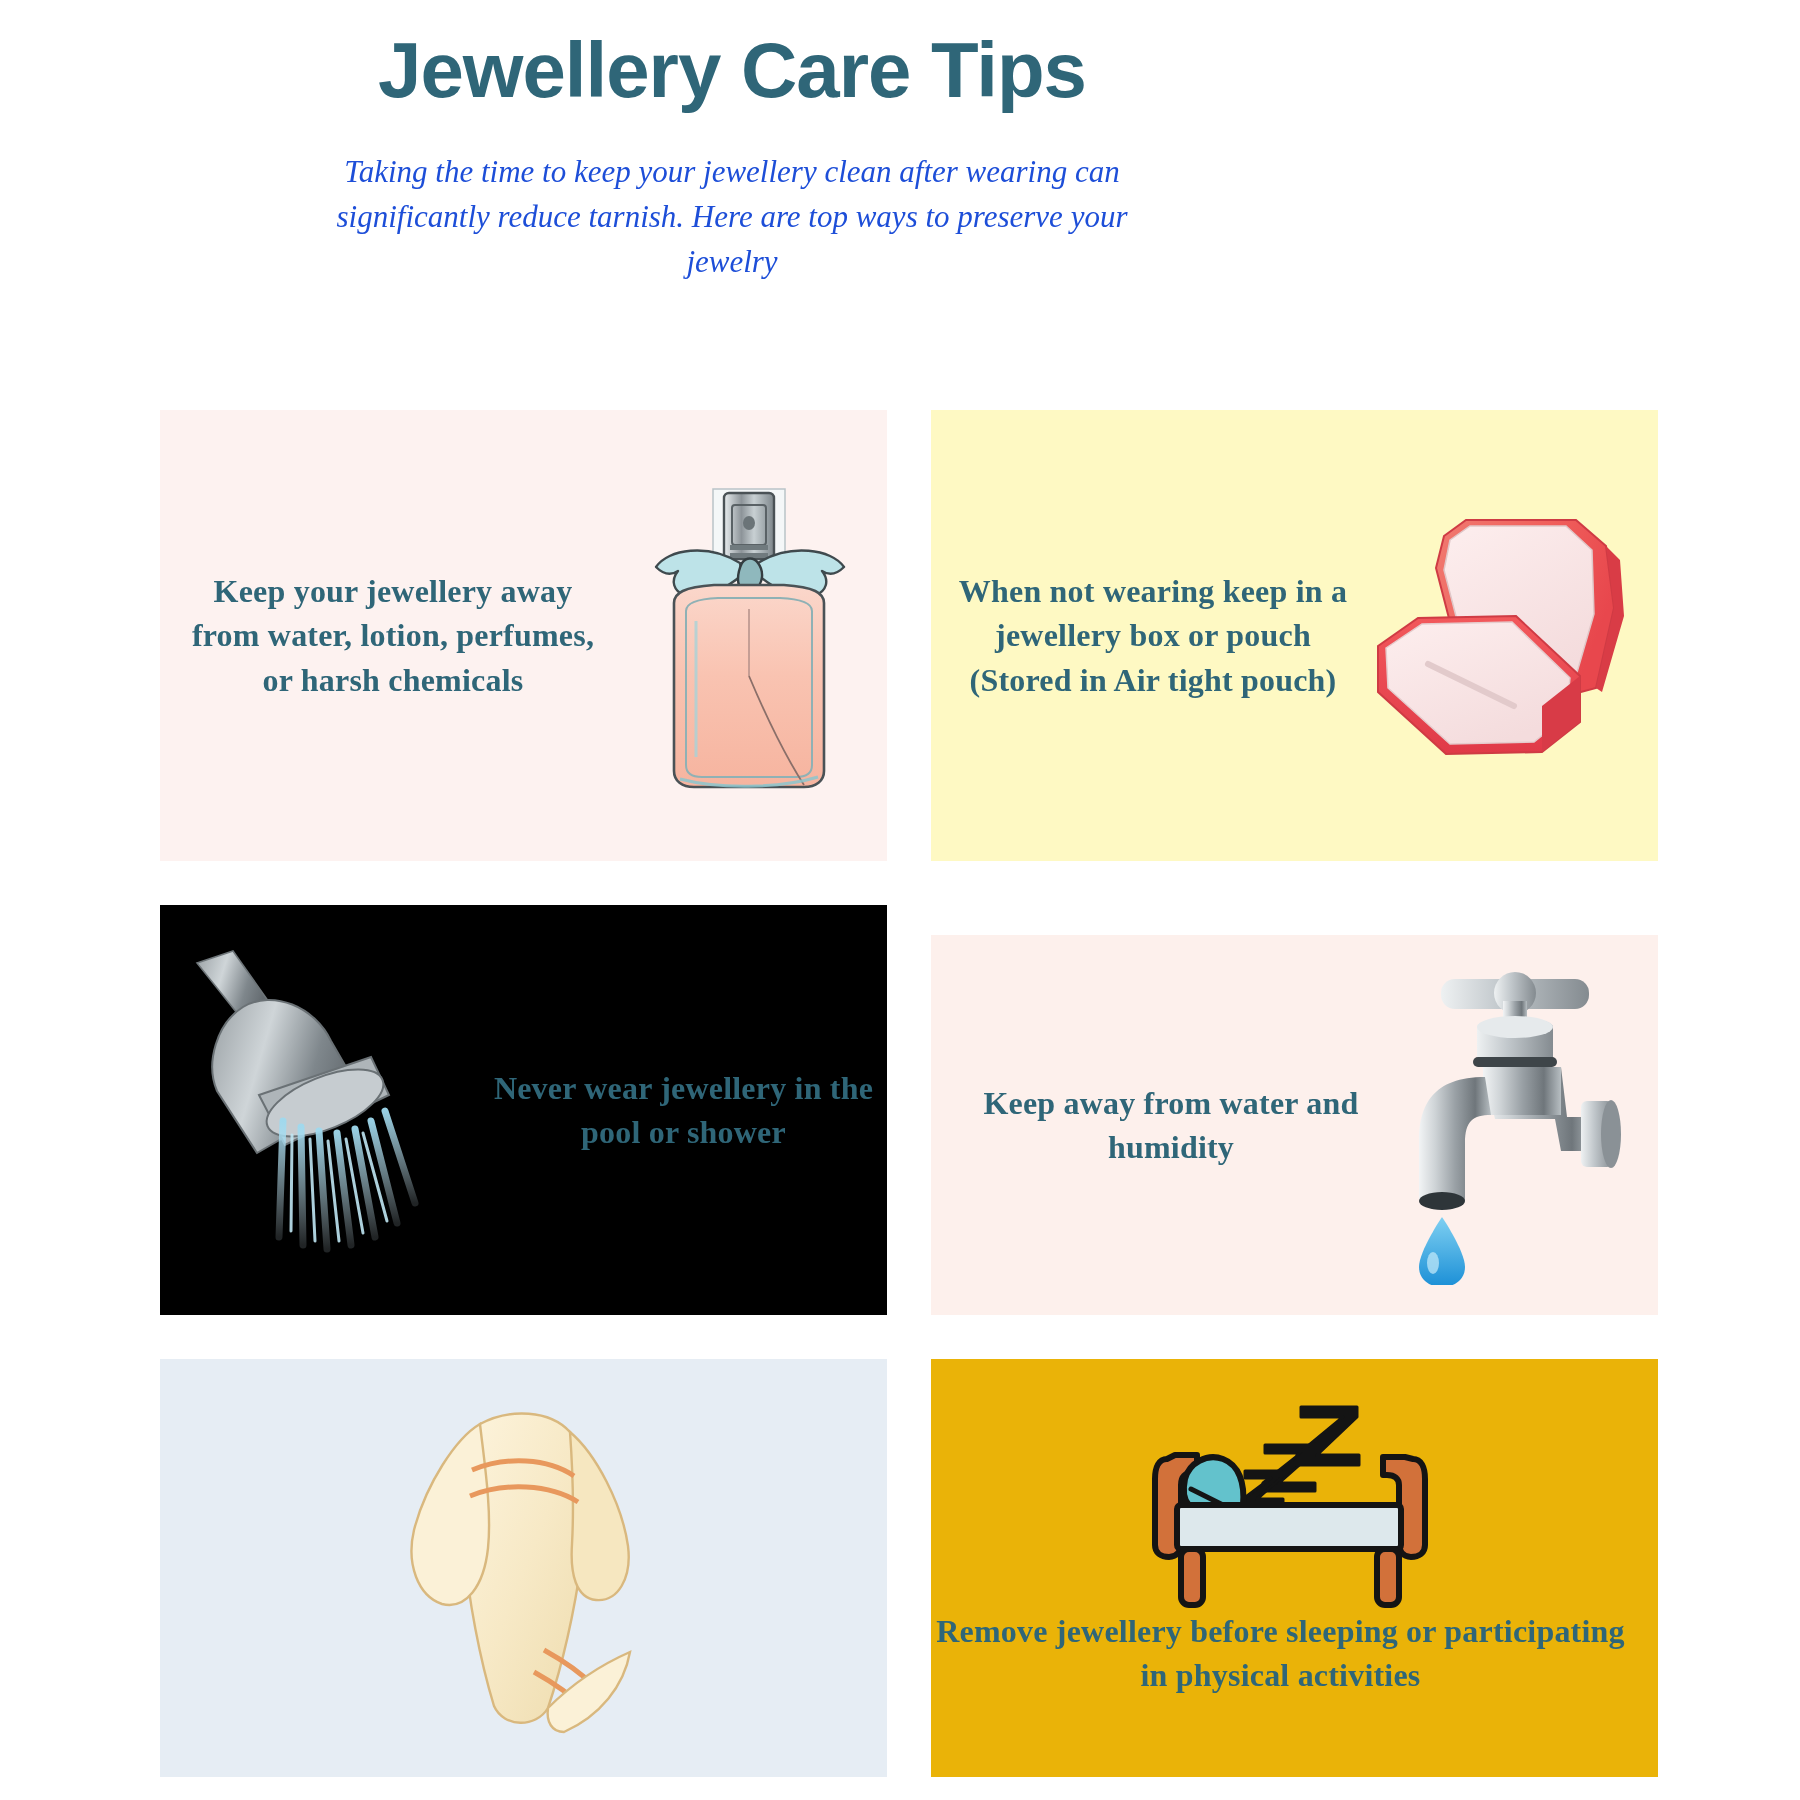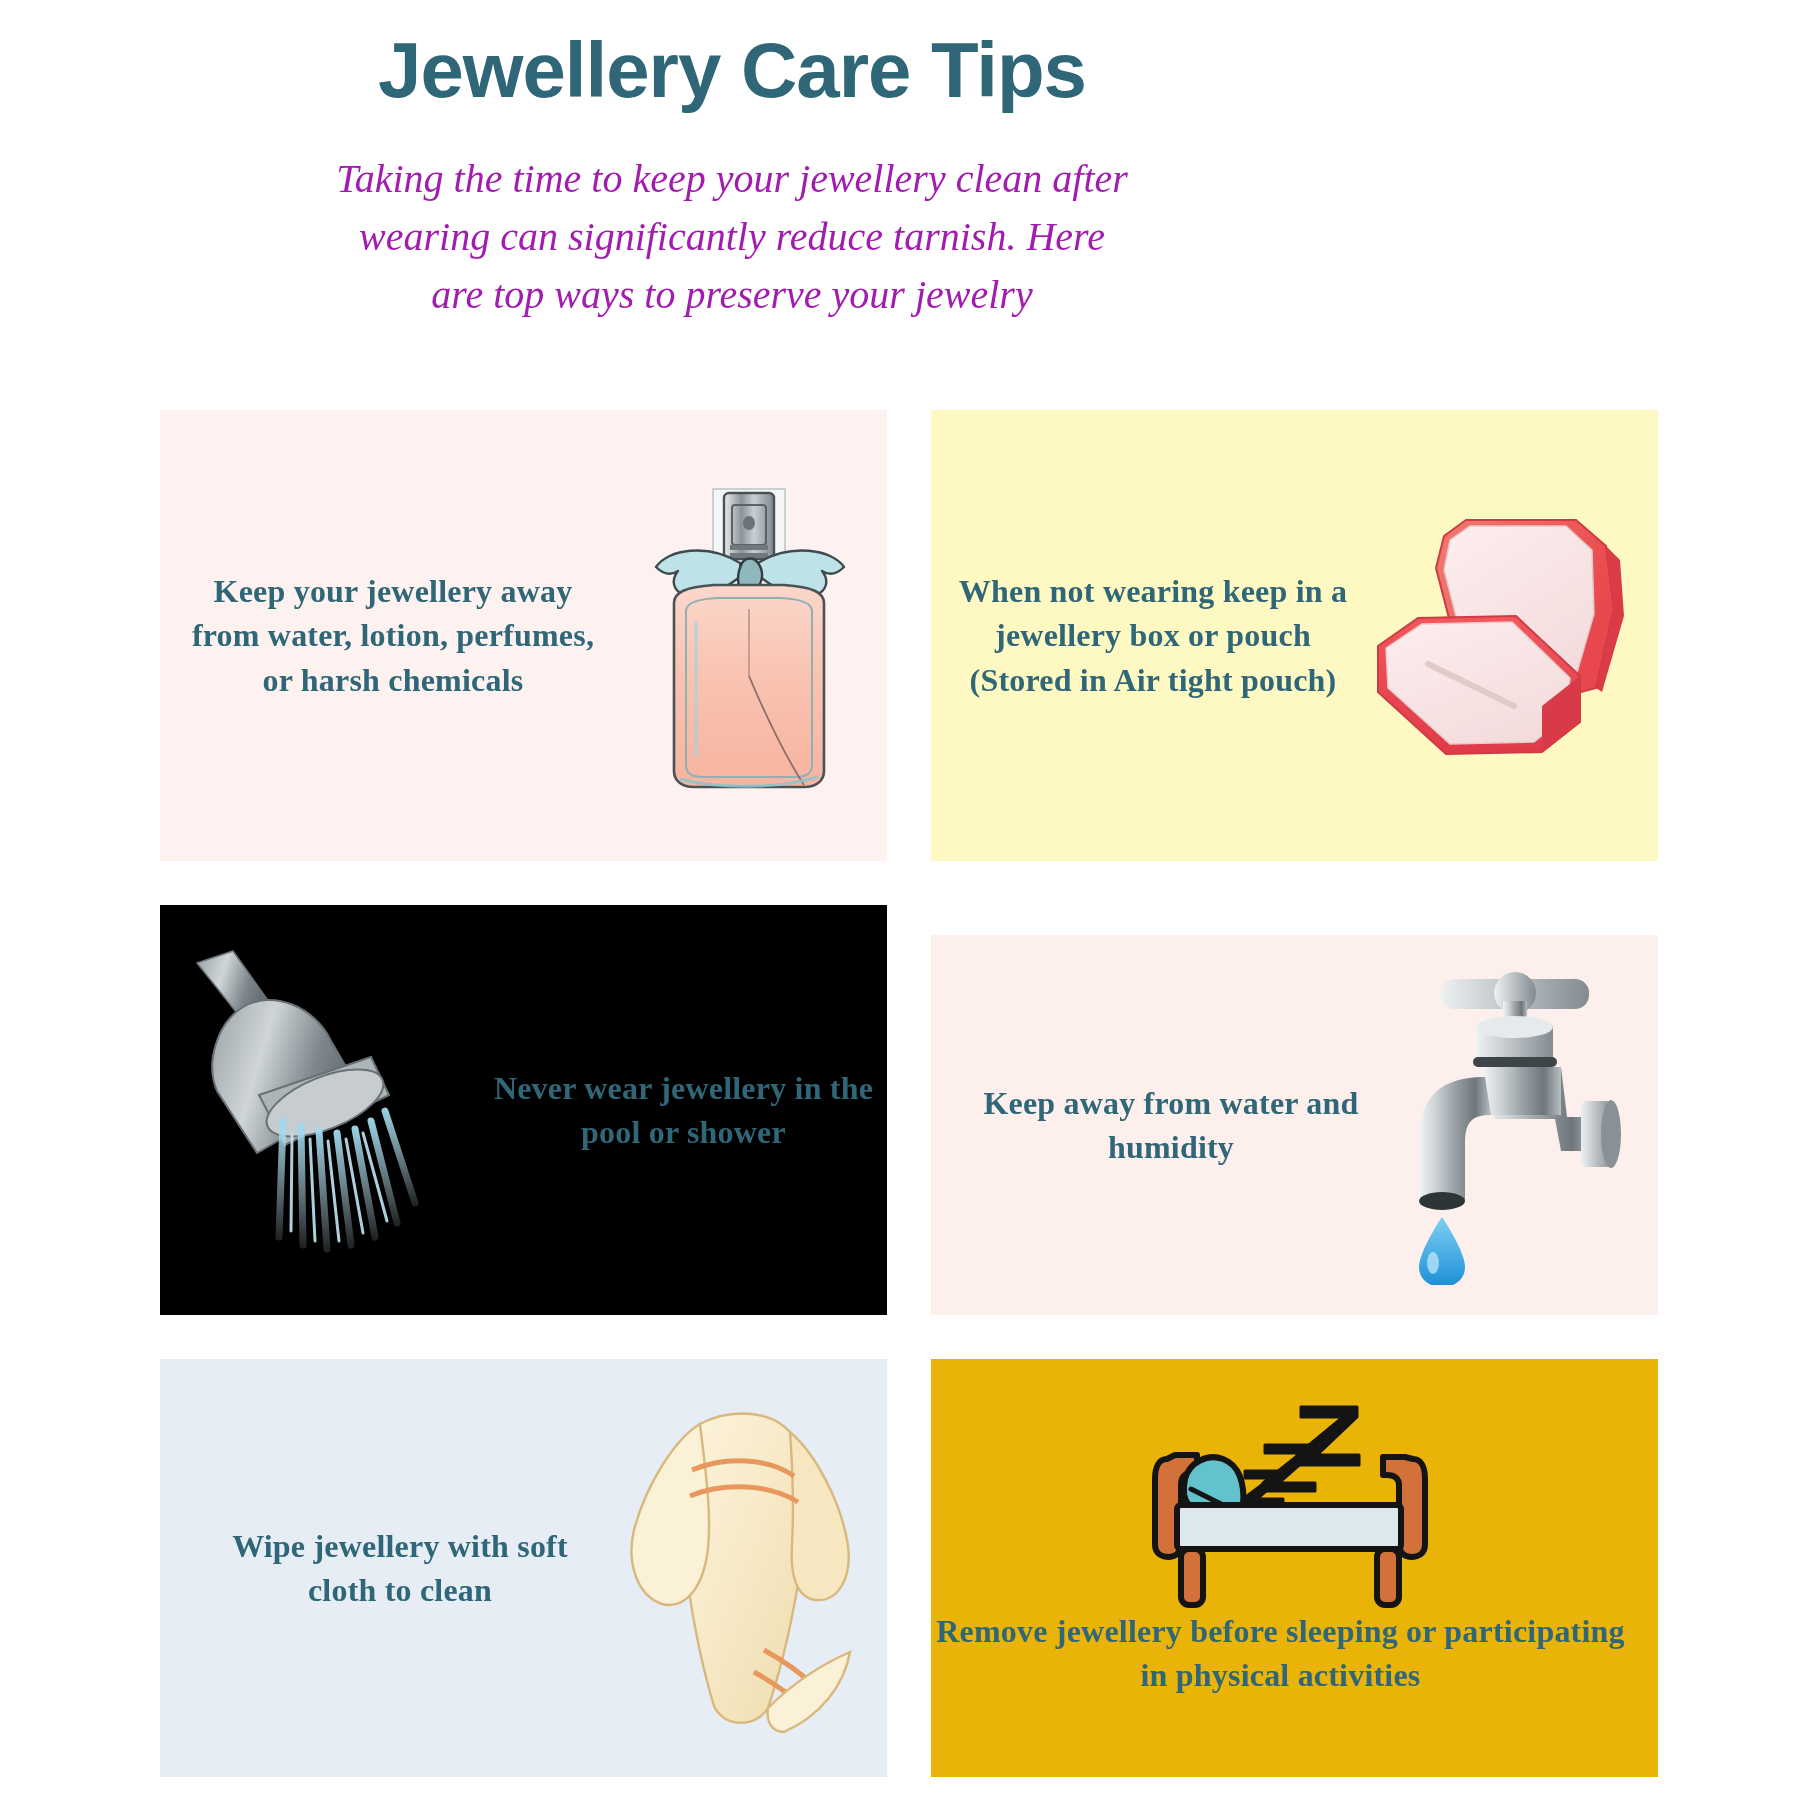--- a/index.html
+++ b/index.html
@@ -19,23 +19,23 @@
     font-size: 78px;
     letter-spacing: -1px;
     color: #2f6678;
     line-height: 1.15;
   }
   .subtitle {
     margin: 34px auto 0 auto;
     width: 800px;
     font-family: "Liberation Serif", "DejaVu Serif", serif;
     font-style: italic;
-    font-size: 40px;
+    font-size: 31px;
     line-height: 1.45;
-    color: #a21caf;
+    color: #1d4ed8;
   }
 
   
   .grid {
     position: absolute;
     left: 160px; top: 410px;
     width: 1479px;
     display: grid;
     grid-template-columns: 727px 727px;
     grid-column-gap: 25px;
@@ -255,21 +255,20 @@
           <path d="M100 112 C48 112 34 140 34 176 L34 236 L80 236 L80 178 C80 156 88 150 106 150 Z" fill="url(#chrome)"></path>
           <ellipse cx="57" cy="236" rx="23" ry="9" fill="#2e3539"></ellipse>
 
           <path d="M57 252 C57 252 34 286 34 302 C34 315 45 322 57 322 C69 322 80 315 80 302 C80 286 57 252 57 252 Z" fill="url(#drop)"></path>
           <ellipse cx="48" cy="298" rx="6" ry="11" fill="#bfe7f8" opacity="0.75"></ellipse>
         </svg>
       </div>
     </div>
 
     <div class="card c5">
-      <div class="card-text">Wipe jewellery with soft cloth to clean</div>
       <div class="art">
         <svg width="280" height="340" viewBox="0 0 280 340">
           <defs>
             <linearGradient id="clothG" x1="0" y1="0" x2="1" y2="1">
               <stop offset="0%" stop-color="#fdf4dd"></stop>
               <stop offset="50%" stop-color="#f7e9c6"></stop>
               <stop offset="100%" stop-color="#eedcae"></stop>
             </linearGradient>
           </defs>
 

